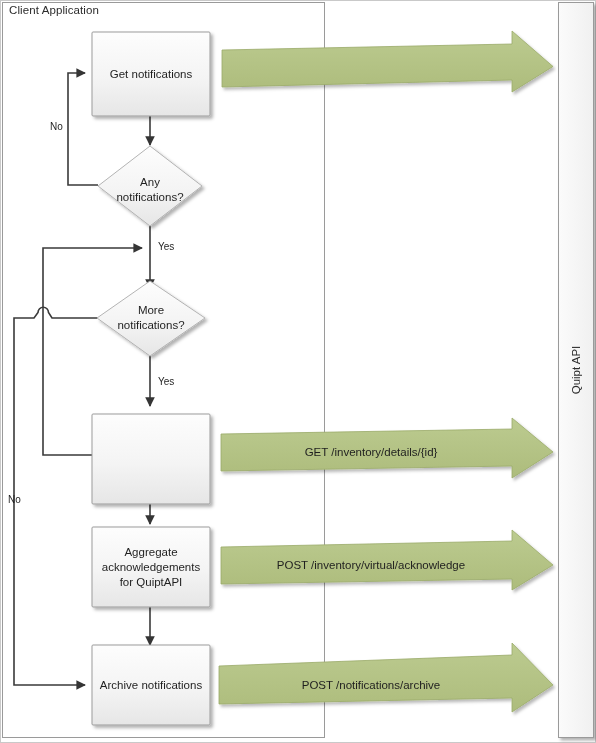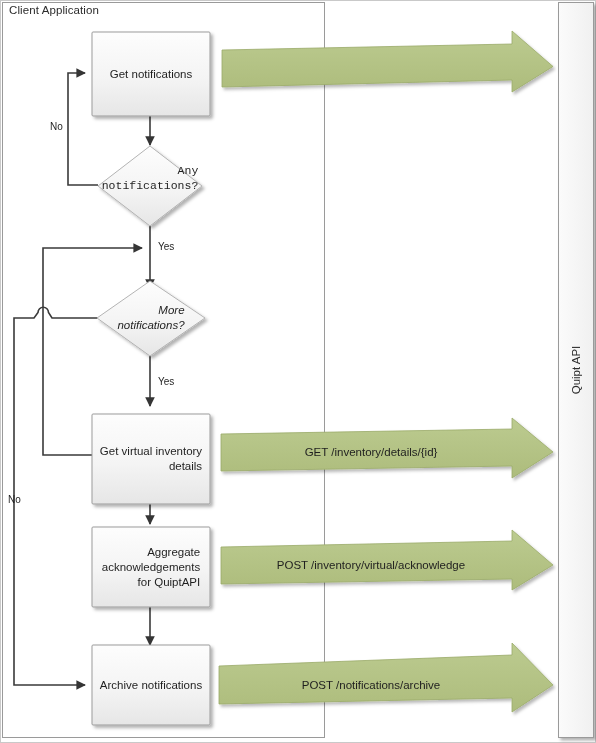--- a/index.html
+++ b/index.html
@@ -33,21 +33,21 @@
   }
   #client-lane-title {
     left: 9px;
     top: 4px;
   }
   .node-label {
     position: absolute;
     display: flex;
     align-items: center;
     justify-content: center;
-    text-align: right;
+    text-align: center;
     font-size: 11.5px;
     color: #1f1f1f;
     line-height: 15px;
     pointer-events: none;
     white-space: pre-line;
   }
   .msg-label {
     position: absolute;
     display: flex;
     align-items: center;
@@ -167,28 +167,26 @@
   </svg>
 
   <div class="lane-title" id="client-lane-title">Client Application</div>
 
   <div class="api-lane-wrap">
     <span class="api-lane-text">Quipt API</span>
   </div>
 
   <div class="node-label" style="left:92px; top:32px; width:118px; height:84px;">Get notifications</div>
 
-  <div class="node-label" style="left:98px; top:148px; width:104px; height:60px;font-family:Liberation Mono, monospace;">Any
+  <div class="node-label" style="left:98px; top:160px; width:104px; height:60px;">Any
 notifications?</div>
 
-  <div class="node-label" style="left:97px; top:288px; width:108px; height:60px;font-style:italic;">More
+  <div class="node-label" style="left:97px; top:288px; width:108px; height:60px;">More
 notifications?</div>
 
-  <div class="node-label" style="left:90px; top:414px; width:122px; height:90px;">Get virtual inventory
-details</div>
 
   <div class="node-label" style="left:90px; top:527px; width:122px; height:80px;">Aggregate
 acknowledgements
 for QuiptAPI</div>
 
   <div class="node-label" style="left:90px; top:645px; width:122px; height:80px;">Archive notifications</div>
 
   <div class="edge-label" style="left:50px; top:121px;">No</div>
 
   <div class="edge-label" style="left:158px; top:241px;">Yes</div>

